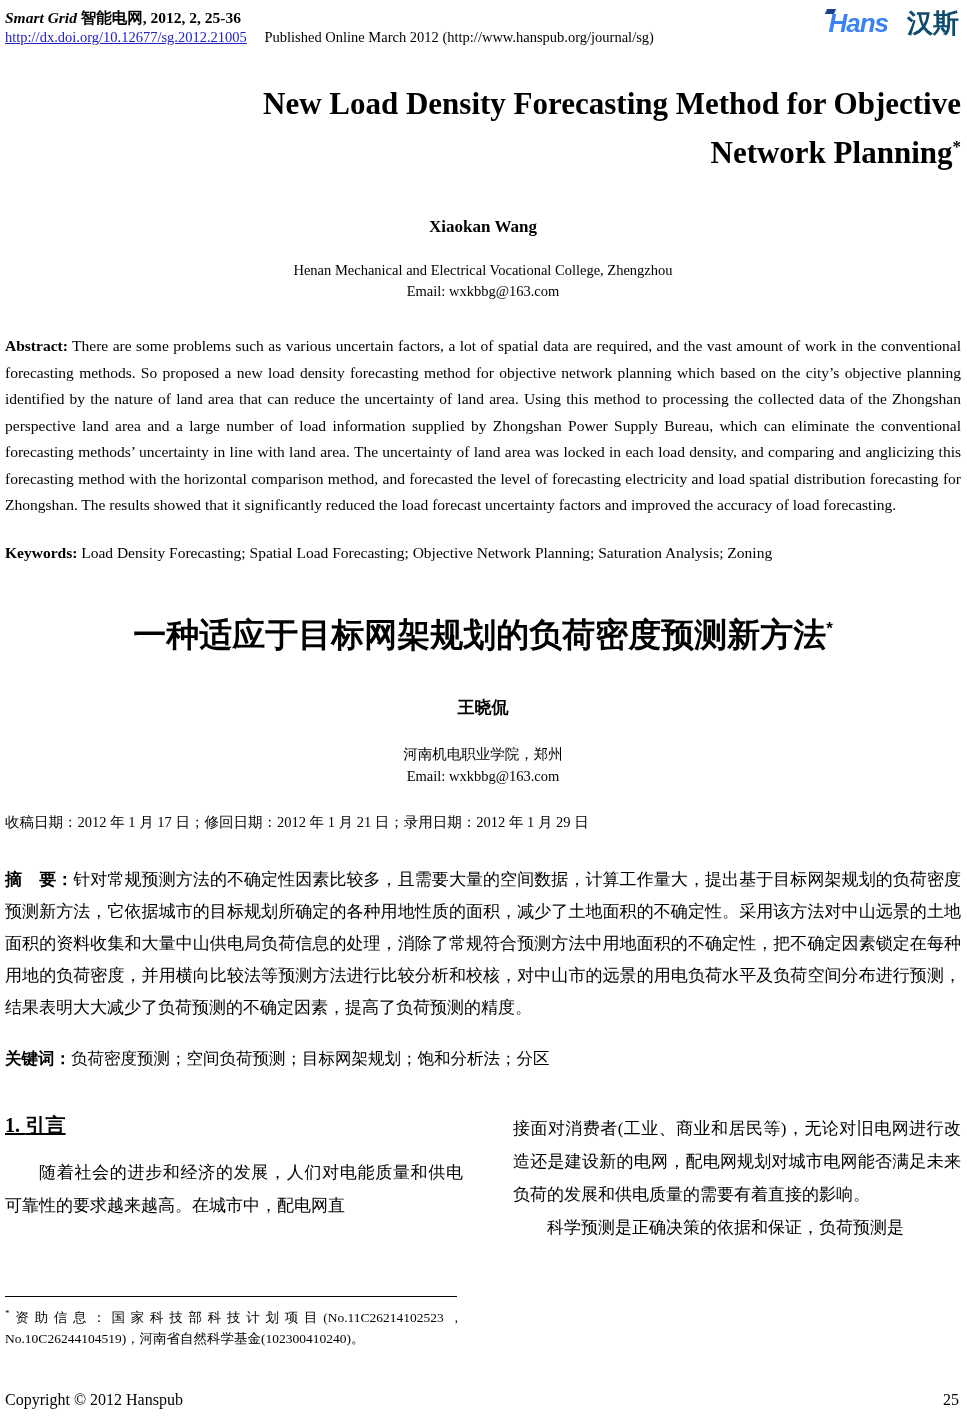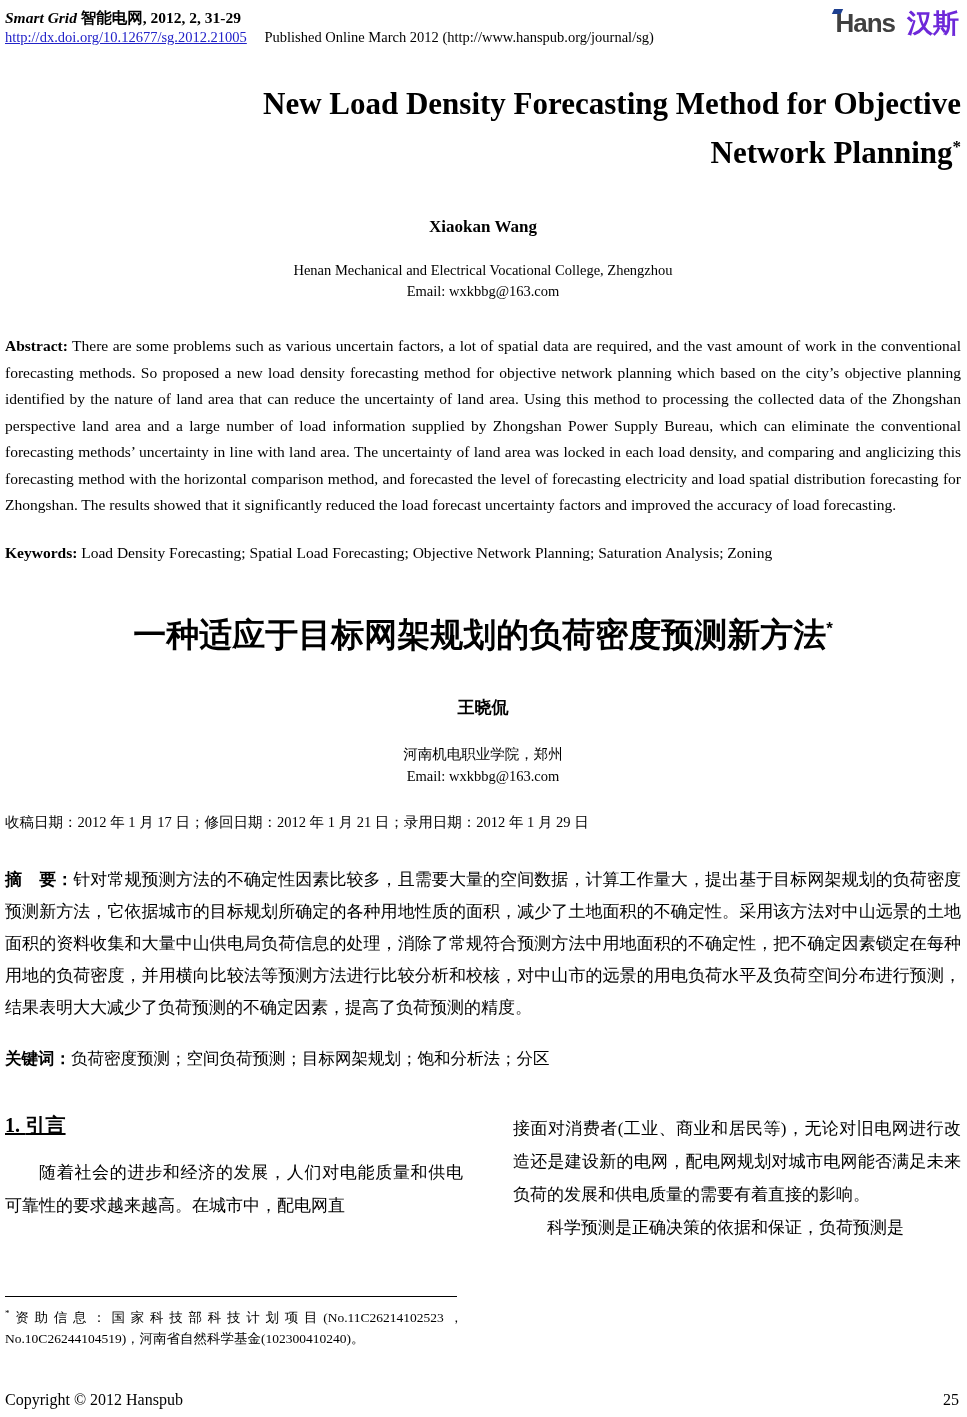--- a/index.html
+++ b/index.html
@@ -13,23 +13,23 @@
   .page { position: relative; width: 967px; height: 1417px; padding: 8px 6px 0 5px; }
 
   
   .header { position: relative; }
   .h-line1 { font-size: 15.5px; font-weight: bold; }
   .journal-it { font-style: italic; }
   .h-line2 { margin-top: 0; font-size: 14.5px; }
   .doi-link { color: #2121c8; text-decoration: underline; }
   .pub-online { margin-left: 14px; }
   .logo { position: absolute; right: 2px; top: -2px; font-family: "Liberation Sans", sans-serif; font-weight: bold; font-size: 26px; white-space: nowrap; }
-  .logo-en { color: #404040; position: relative; letter-spacing: -1px; }
+  .logo-en { color: #3b82f6; font-style: italic; position: relative; letter-spacing: -1px; }
   .logo-accent { position: absolute; left: -2px; top: 1px; width: 9px; height: 5px; background: #1d3f8f; transform: skewX(-25deg); }
-  .logo-cn { color: #6d28d9; margin-left: 12px; letter-spacing: 0px; }
+  .logo-cn { color: #0c4a6e; margin-left: 19px; letter-spacing: 0px; }
 
   
   .en-title { margin-top: 36px; text-align: right; font-size: 31px; font-weight: bold; line-height: 43px; }
   .en-title sup { font-size: 17px; }
   .en-author { margin-top: 43px; text-align: center; font-size: 17px; font-weight: bold; }
   .en-affil { margin-top: 23px; text-align: center; font-size: 14.5px; line-height: 21px; }
   .en-received { margin-top: 26px; text-align: center; font-size: 14.5px; }
   .en-abstract { margin-top: 31px; font-size: 15.5px; line-height: 26.5px; text-align: justify; }
   .bold { font-weight: bold; }
   .en-keywords { margin-top: 21px; font-size: 15.5px; line-height: 26.5px; padding-left: 99px; text-indent: -99px; }
@@ -63,21 +63,21 @@
   .footer { position: absolute; left: 5px; right: 8px; bottom: 8px; display: flex; justify-content: space-between; font-size: 16px; }
 </style>
 </head>
 <body>
 
 <div class="page">
 
   <div class="header">
     <div class="h-line1">
       <span class="journal-it">Smart Grid</span>
-      <span>智能电网</span><span>, 2012, 2, 31-29</span>
+      <span>智能电网</span><span>, 2012, 2, 25-36</span>
     </div>
     <div class="h-line2">
       <a href="#" class="doi-link">http://dx.doi.org/10.12677/sg.2012.21005</a>
       <span class="pub-online">Published Online March 2012 (http://www.hanspub.org/journal/sg)</span>
     </div>
     <div class="logo">
       <span class="logo-en"><span class="logo-accent"></span><span>Hans</span></span><span class="logo-cn">汉斯</span>
     </div>
   </div>
 

